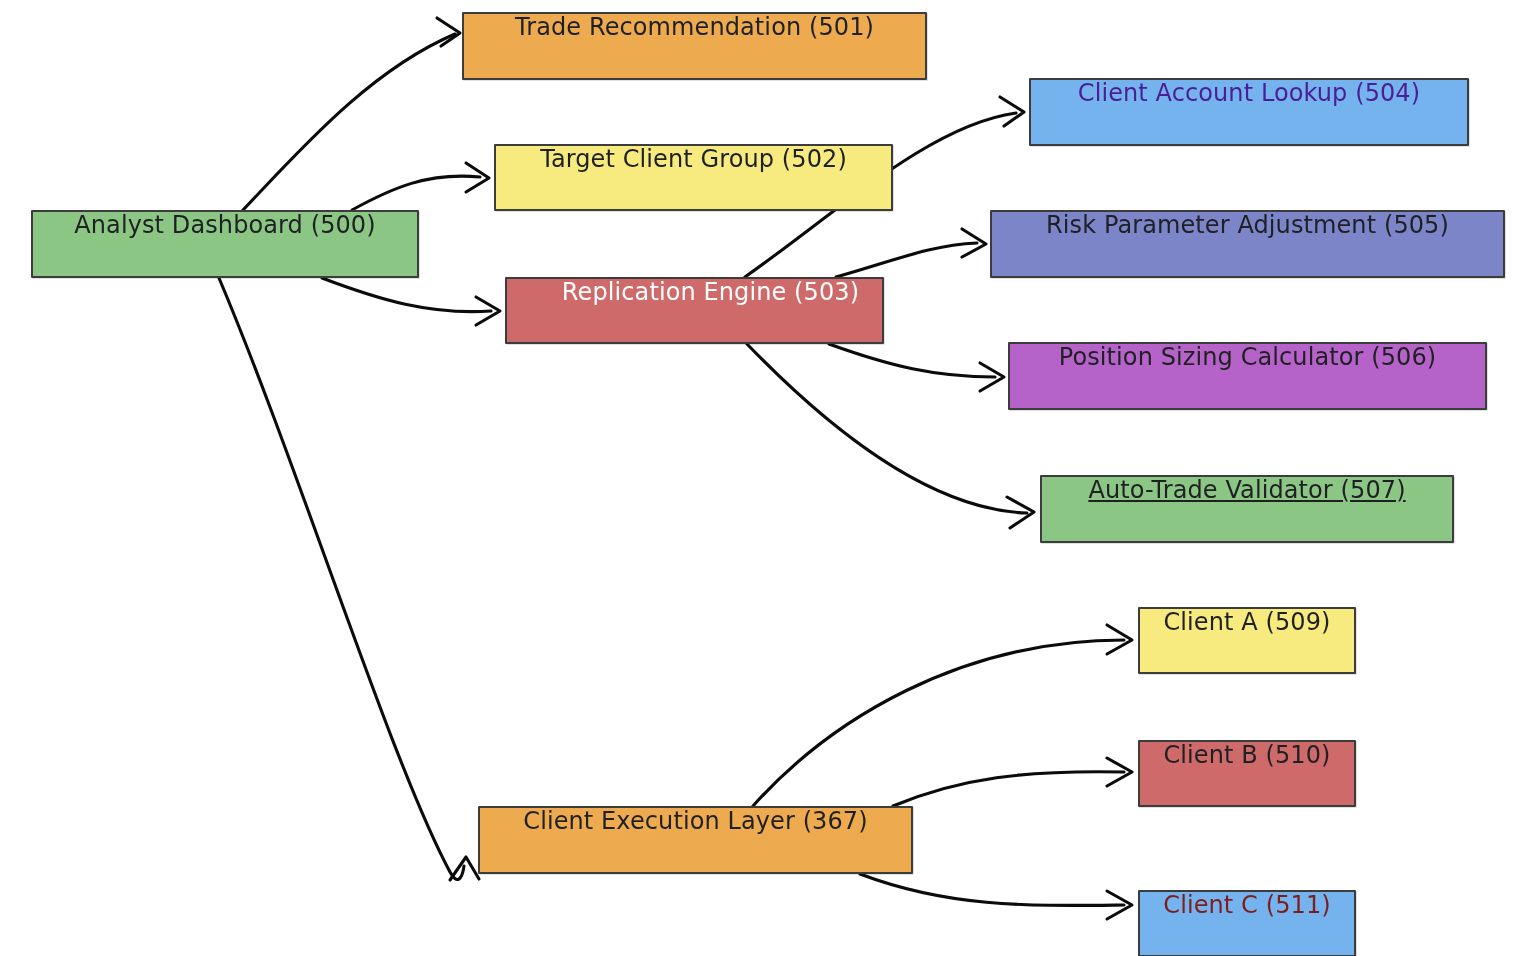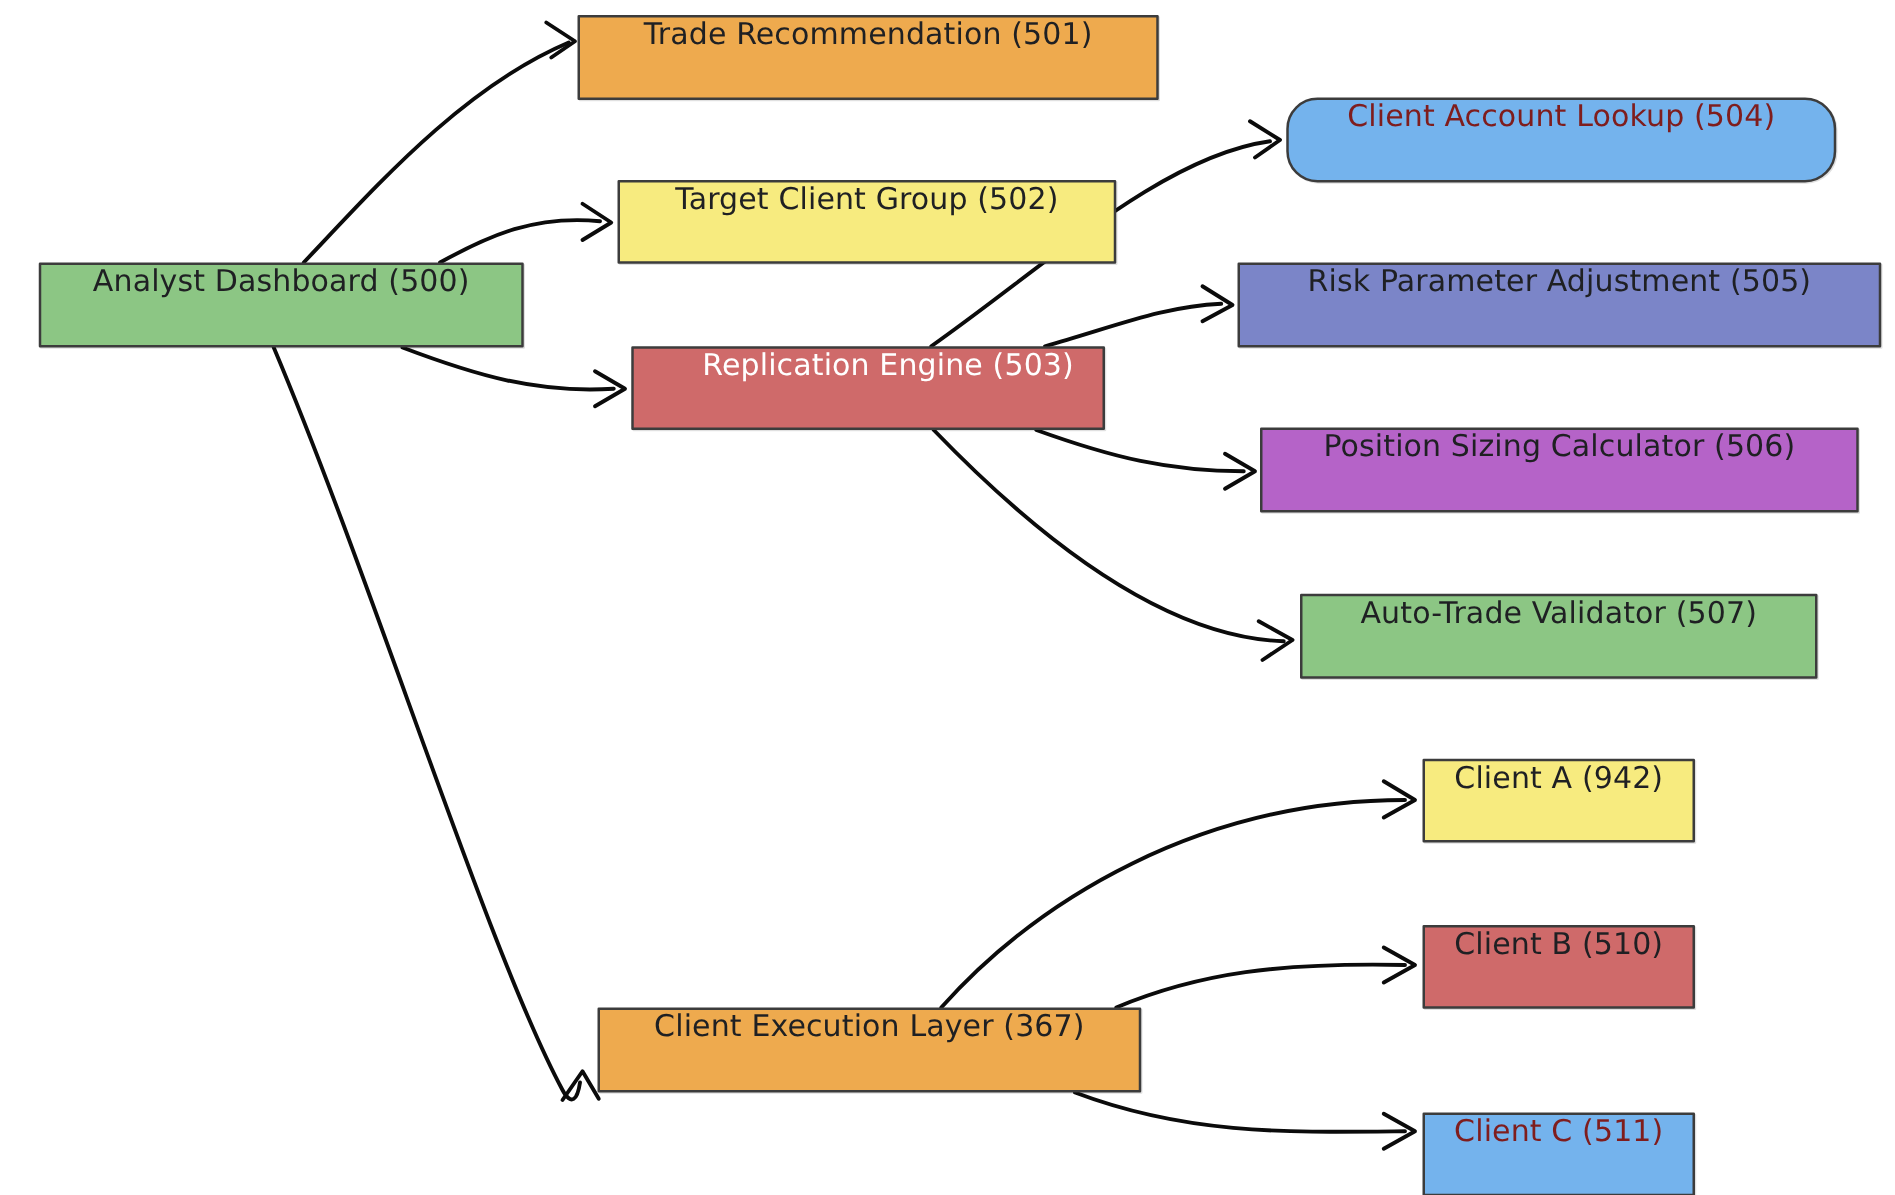--- a/index.html
+++ b/index.html
@@ -127,37 +127,37 @@
   </div>
   <div class="flow-node" style="left: 462px; top: 12px; width: 465px; height: 68px; background: rgb(238, 170, 78); border-color: rgb(60, 60, 60); color: rgb(31, 32, 35);">
     <span class="node-label">Trade Recommendation (501)</span>
   </div>
   <div class="flow-node" style="left: 494px; top: 144px; width: 399px; height: 67px; background: rgb(247, 235, 127); border-color: rgb(60, 60, 60); color: rgb(31, 32, 35);">
     <span class="node-label">Target Client Group (502)</span>
   </div>
   <div class="flow-node" style="left: 505px; top: 277px; width: 379px; height: 67px; background: rgb(207, 106, 106); border-color: rgb(60, 60, 60); color: #ffffff; padding-left: 32px;">
     <span class="node-label">Replication Engine (503)</span>
   </div>
-  <div class="flow-node" style="left: 1029px; top: 78px; width: 440px; height: 68px; background: rgb(116, 179, 237); border-color: rgb(60, 60, 60); color: #7f1d1d; border-radius: 25px;">
+  <div class="flow-node" style="left: 1029px; top: 78px; width: 440px; height: 68px; background: rgb(116, 179, 237); border-color: rgb(60, 60, 60); color: #4c1d95;">
     <span class="node-label">Client Account Lookup (504)</span>
   </div>
   <div class="flow-node" style="left: 990px; top: 210px; width: 515px; height: 68px; background: rgb(123, 133, 200); border-color: rgb(60, 60, 60); color: rgb(31, 32, 35);">
     <span class="node-label">Risk Parameter Adjustment (505)</span>
   </div>
   <div class="flow-node" style="left: 1008px; top: 342px; width: 479px; height: 68px; background: rgb(181, 99, 200); border-color: rgb(60, 60, 60); color: rgb(31, 32, 35);">
     <span class="node-label">Position Sizing Calculator (506)</span>
   </div>
-  <div class="flow-node" style="left: 1040px; top: 475px; width: 414px; height: 68px; background: rgb(140, 198, 132); border-color: rgb(60, 60, 60); color: rgb(31, 32, 35);">
+  <div class="flow-node" style="left: 1040px; top: 475px; width: 414px; height: 68px; background: rgb(140, 198, 132); border-color: rgb(60, 60, 60); color: rgb(31, 32, 35); text-decoration: underline;">
     <span class="node-label">Auto-Trade Validator (507)</span>
   </div>
   <div class="flow-node" style="left: 478px; top: 806px; width: 435px; height: 68px; background: rgb(238, 170, 78); border-color: rgb(60, 60, 60); color: rgb(31, 32, 35);">
     <span class="node-label">Client Execution Layer (367)</span>
   </div>
   <div class="flow-node" style="left: 1138px; top: 607px; width: 218px; height: 67px; background: rgb(247, 235, 127); border-color: rgb(60, 60, 60); color: rgb(31, 32, 35);">
-    <span class="node-label">Client A (942)</span>
+    <span class="node-label">Client A (509)</span>
   </div>
   <div class="flow-node" style="left: 1138px; top: 740px; width: 218px; height: 67px; background: rgb(207, 106, 106); border-color: rgb(60, 60, 60); color: rgb(31, 32, 35);">
     <span class="node-label">Client B (510)</span>
   </div>
   <div class="flow-node" style="left: 1138px; top: 872px; width: 218px; height: 67px; background: rgb(116, 179, 237); border-color: rgb(60, 60, 60); color: #7f1d1d; margin-top: 18px;">
     <span class="node-label">Client C (511)</span>
   </div>
 
 </div>
 

